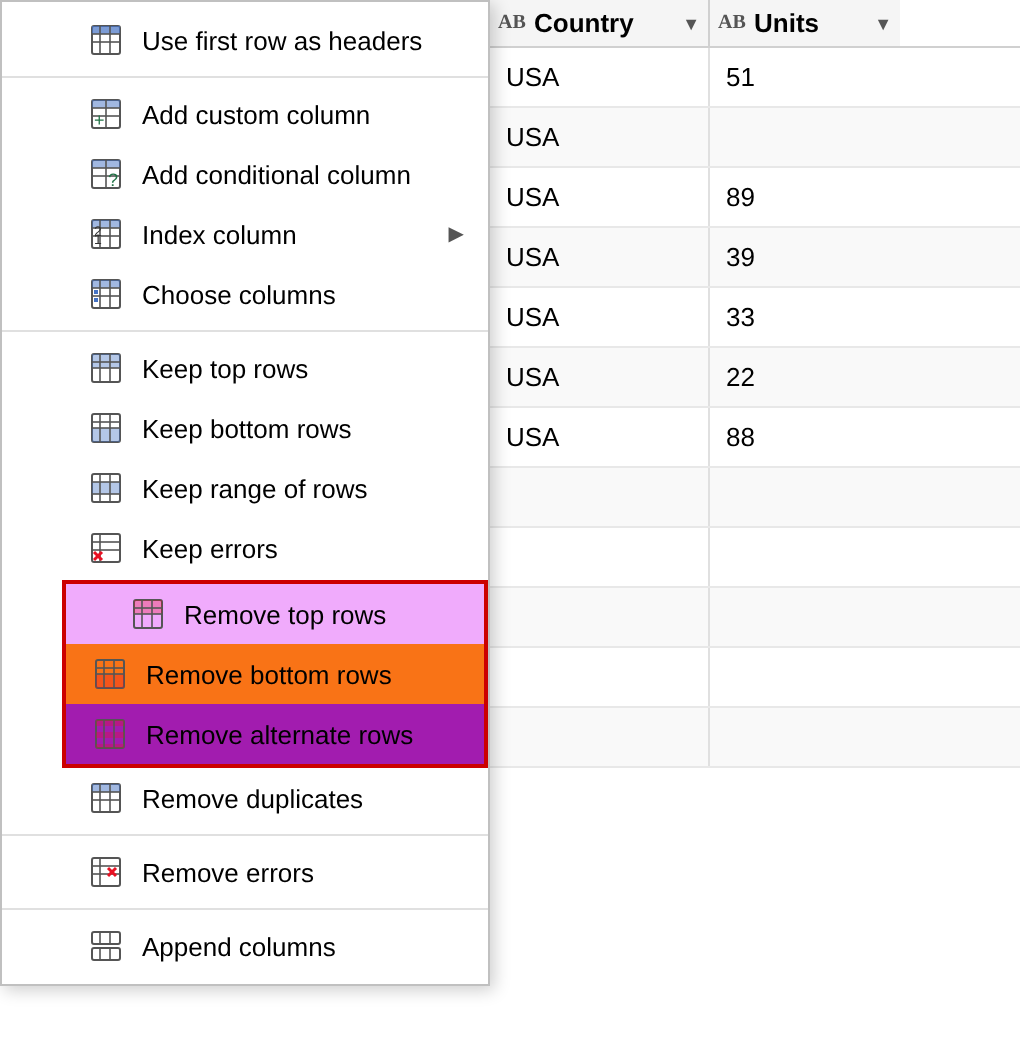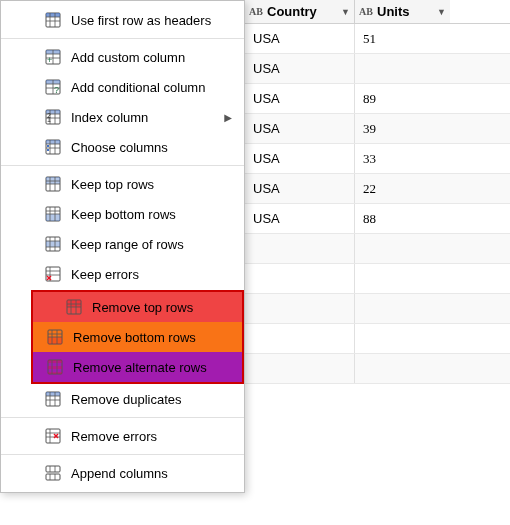--- a/index.html
+++ b/index.html
@@ -113,21 +113,20 @@
       display: flex;
       align-items: center;
       text-align: center;
     }
 
     .cell-units {
       width: 95px;
       padding: 0 8px;
       display: flex;
       align-items: center;
-      font-family: Liberation Serif, serif;
     }
 
     
     .context-menu {
       position: absolute;
       top: 0;
       left: 0;
       width: 245px;
       background: #fff;
       border: 1px solid #c0c0c0;
@@ -389,21 +388,21 @@
       <rect x="1" y="1" width="14" height="14" rx="1" stroke="#555" stroke-width="1" fill="none"></rect>
       <line x1="5" y1="1" x2="5" y2="15" stroke="#555" stroke-width="0.8"></line>
       <line x1="1" y1="5" x2="15" y2="5" stroke="#555" stroke-width="0.8"></line>
       <line x1="1" y1="9" x2="15" y2="9" stroke="#555" stroke-width="0.8"></line>
       <path d="M2 10 L6 14" stroke="#e81123" stroke-width="1.5"></path>
       <path d="M6 10 L2 14" stroke="#e81123" stroke-width="1.5"></path>
     </svg>
       </span>
       <span class="menu-item-label">Keep errors</span>
     </div>
-    <div class="menu-item" style="background: #ef4444; border-top: 2px solid rgb(204, 0, 0); border-left: 2px solid rgb(204, 0, 0); border-right: 2px solid rgb(204, 0, 0); border-bottom: none; margin-top: 1px; padding-left: 31px;">
+    <div class="menu-item" style="background: #f0abfc; border-top: 2px solid rgb(204, 0, 0); border-left: 2px solid rgb(204, 0, 0); border-right: 2px solid rgb(204, 0, 0); border-bottom: none; margin-top: 1px; padding-left: 31px;">
       <span class="menu-item-icon">
         <svg width="16" height="16" viewBox="0 0 16 16" fill="none">
       <rect x="1" y="1" width="14" height="14" rx="1" stroke="#555" stroke-width="1" fill="none"></rect>
       <rect x="1" y="1" width="14" height="7" fill="#e81123" opacity="0.3"></rect>
       <line x1="1" y1="8" x2="15" y2="8" stroke="#555" stroke-width="0.8"></line>
       <line x1="5" y1="1" x2="5" y2="15" stroke="#555" stroke-width="0.8"></line>
       <line x1="10" y1="1" x2="10" y2="15" stroke="#555" stroke-width="0.8"></line>
       <line x1="1" y1="5" x2="15" y2="5" stroke="#555" stroke-width="0.8"></line>
     </svg>
       </span>

